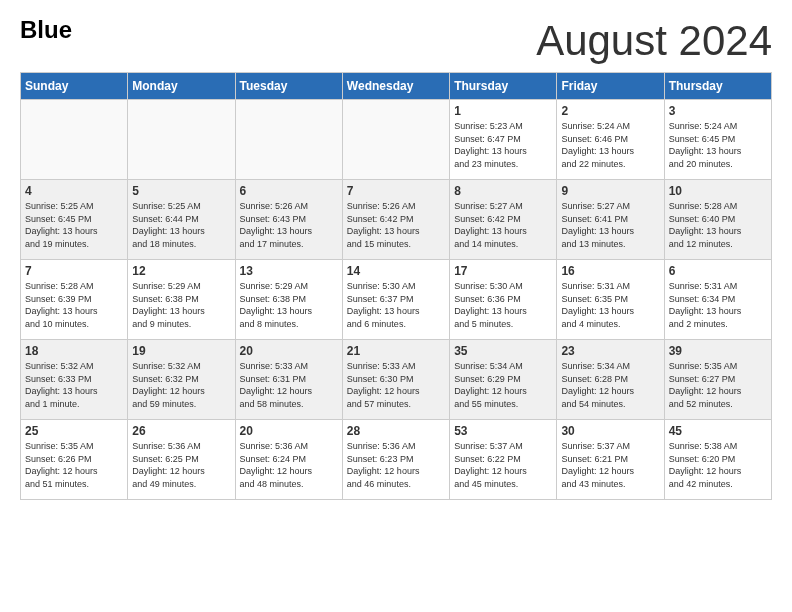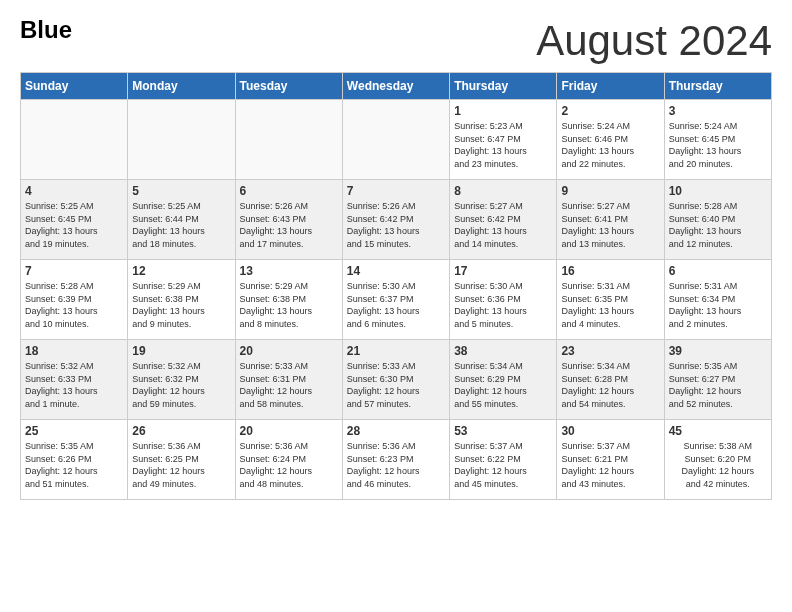--- a/index.html
+++ b/index.html
@@ -273,21 +273,21 @@
 and 58 minutes.</div>
         </td>
         <td class="shade">
           <span class="day-num">21</span>
           <div class="day-info" style="white-space: pre-line;">Sunrise: 5:33 AM
 Sunset: 6:30 PM
 Daylight: 12 hours
 and 57 minutes.</div>
         </td>
         <td class="shade">
-          <span class="day-num">38</span>
+          <span class="day-num">35</span>
           <div class="day-info" style="white-space: pre-line;">Sunrise: 5:34 AM
 Sunset: 6:29 PM
 Daylight: 12 hours
 and 55 minutes.</div>
         </td>
         <td class="shade">
           <span class="day-num">23</span>
           <div class="day-info" style="white-space: pre-line;">Sunrise: 5:34 AM
 Sunset: 6:28 PM
 Daylight: 12 hours
@@ -339,20 +339,20 @@
         </td>
         <td>
           <span class="day-num">30</span>
           <div class="day-info" style="white-space: pre-line;">Sunrise: 5:37 AM
 Sunset: 6:21 PM
 Daylight: 12 hours
 and 43 minutes.</div>
         </td>
         <td>
           <span class="day-num">45</span>
-          <div class="day-info" style="white-space: pre-line; text-align: center;">Sunrise: 5:38 AM
+          <div class="day-info" style="white-space: pre-line;">Sunrise: 5:38 AM
 Sunset: 6:20 PM
 Daylight: 12 hours
 and 42 minutes.</div>
         </td>
       </tr>
     </tbody>
 </table>
 
 </body></html>

